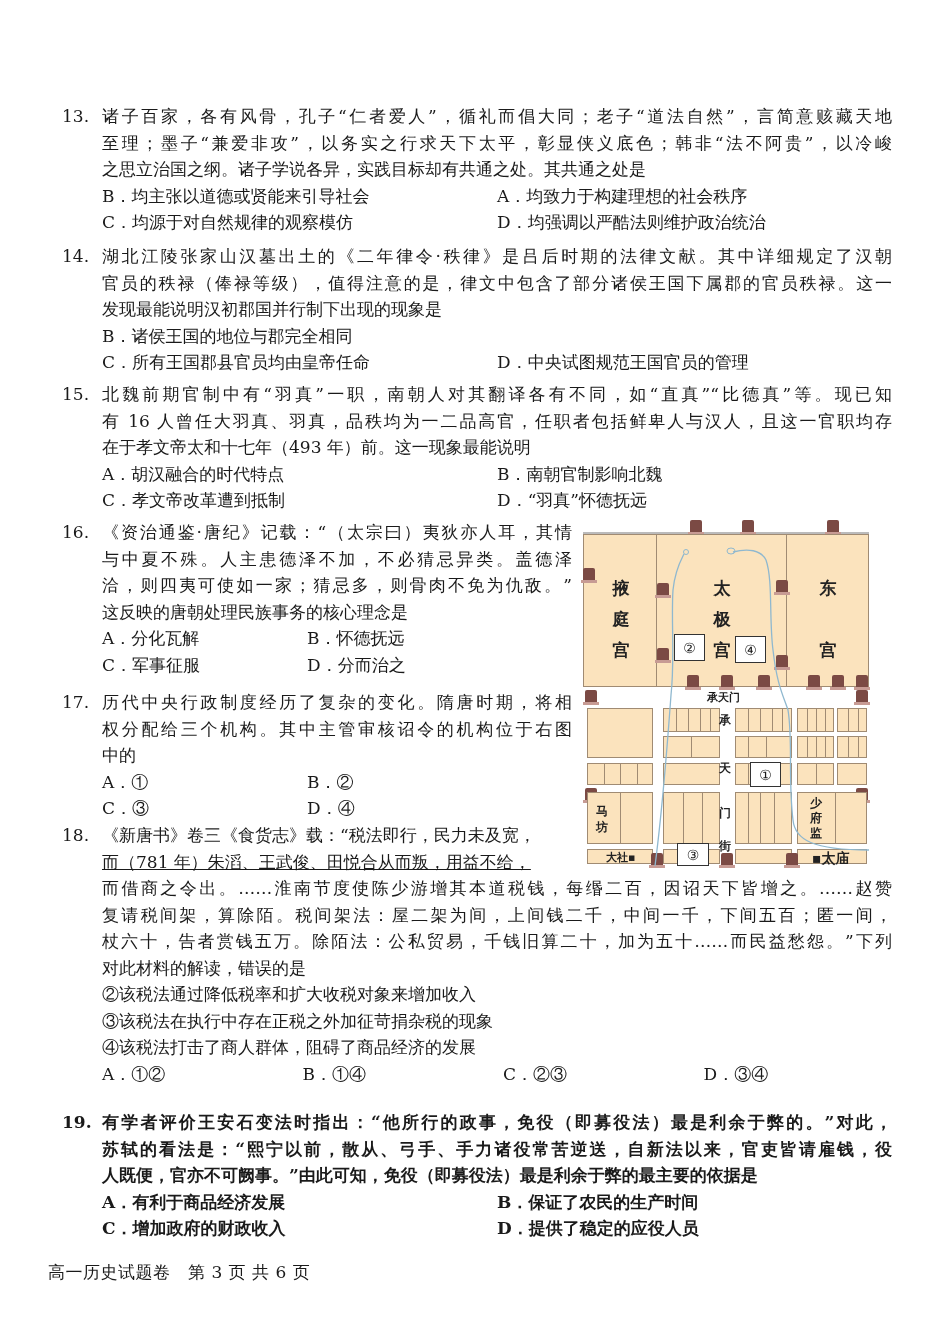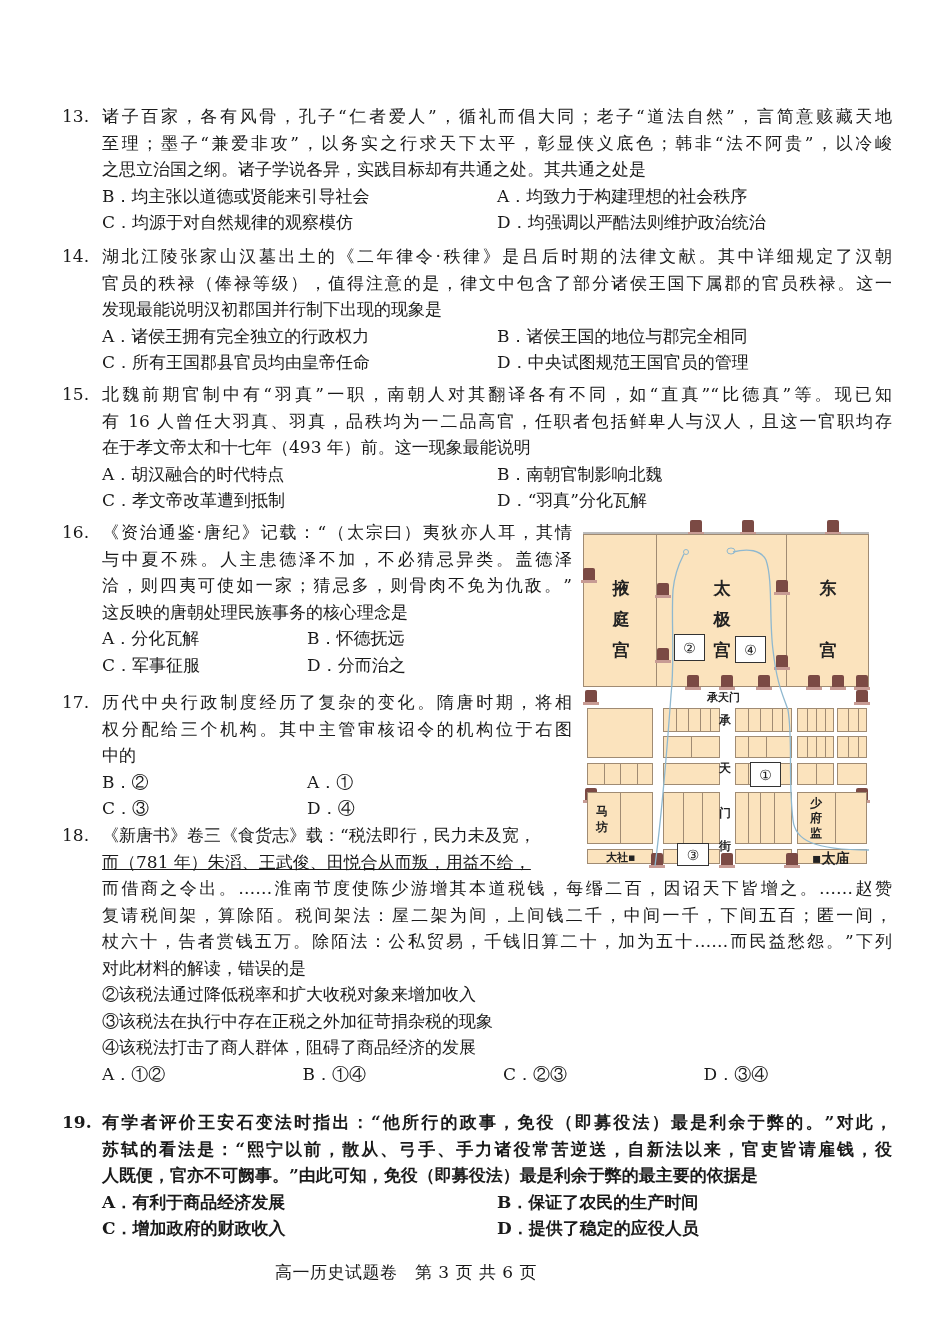--- a/index.html
+++ b/index.html
@@ -8,21 +8,21 @@
   .q { position:absolute; left:62px; font-size:17px; line-height:26.5px; }
   .num { position:absolute; left:0; top:0; }
   .body { margin-left:40px; }
   .line { white-space:nowrap; height:26.5px; }
   .opts2 { display:flex; }
   .opts2 .opt { width:400px; white-space:nowrap; }
   .opts4 { display:flex;gap:12px; }
   .opts4 .opt { width:200px; white-space:nowrap; }
   .short .opt { width:205px; }
   .justify { text-align:justify; text-align-last:justify; }
-  .footer { position:absolute; left:0; width:812px; top:1261px; text-align:center; font-size:17px; letter-spacing:0.5px; }
+  .footer { position:absolute; left:0; width:812px; top:1261px; text-align:left; font-size:17px; letter-spacing:0.5px;padding-left:48px; }
 
   
   .map { position:absolute; left:583px; top:520px; width:286px; height:346px; background:#fff; }
   .wall-top { position:absolute; left:0; top:12px; width:286px; height:2px; background:#bbb; }
   .palace { position:absolute; top:14px; height:153px; background:#fbe3bd; border:1px solid #a08b73; box-sizing:border-box; }
   .plabel { position:absolute; font-size:17px; font-weight:bold; color:#222; line-height:31px; width:20px; text-align:center; }
   .gate { position:absolute; width:12px; height:12px; background:#7b4a44; border-radius:2px 2px 0 0; }
   .gate::after { content:""; position:absolute; left:-2px; bottom:-3px; width:16px; height:3px; background:#c79b94; }
   .street-label { position:absolute; font-size:11px; font-weight:bold; }
   .block { position:absolute; background:#fbe3bd; border:1px solid #a08b73; box-sizing:border-box; }
@@ -51,21 +51,20 @@
   </div>
 </div>
 
 <div class="q" style="top:243px;width:830px;">
   <span class="num">14.</span>
   <div class="body">
     <div class="line justify">湖北江陵张家山汉墓出土的《二年律令·秩律》是吕后时期的法律文献。其中详细规定了汉朝</div>
     <div class="line justify">官员的秩禄（俸禄等级），值得注意的是，律文中包含了部分诸侯王国下属郡的官员秩禄。这一</div>
     <div class="line">发现最能说明汉初郡国并行制下出现的现象是</div>
     <div class="opts2">
-      <div class="opt">A．诸侯王拥有完全独立的行政权力</div>
       <div class="opt">B．诸侯王国的地位与郡完全相同</div>
     </div>
     <div class="opts2">
       <div class="opt">C．所有王国郡县官员均由皇帝任命</div>
       <div class="opt">D．中央试图规范王国官员的管理</div>
     </div>
   </div>
 </div>
 
 <div class="q" style="top:381px;width:830px;">
@@ -73,21 +72,21 @@
   <div class="body">
     <div class="line justify">北魏前期官制中有“羽真”一职，南朝人对其翻译各有不同，如“直真”“比德真”等。现已知</div>
     <div class="line justify">有 16 人曾任大羽真、羽真，品秩均为一二品高官，任职者包括鲜卑人与汉人，且这一官职均存</div>
     <div class="line">在于孝文帝太和十七年（493 年）前。这一现象最能说明</div>
     <div class="opts2">
       <div class="opt">A．胡汉融合的时代特点</div>
       <div class="opt">B．南朝官制影响北魏</div>
     </div>
     <div class="opts2">
       <div class="opt">C．孝文帝改革遭到抵制</div>
-      <div class="opt">D．“羽真”分化瓦解</div>
+      <div class="opt">D．“羽真”怀德抚远</div>
     </div>
   </div>
 </div>
 
 <div class="q" style="top:519px;width:510px;">
   <span class="num">16.</span>
   <div class="body">
     <div class="line justify">《资治通鉴·唐纪》记载：“（太宗曰）夷狄亦人耳，其情</div>
     <div class="line justify">与中夏不殊。人主患德泽不加，不必猜忌异类。盖德泽</div>
     <div class="line justify">洽，则四夷可使如一家；猜忌多，则骨肉不免为仇敌。”</div>
@@ -103,22 +102,22 @@
   </div>
 </div>
 
 <div class="q" style="top:689px;width:510px;">
   <span class="num">17.</span>
   <div class="body">
     <div class="line justify">历代中央行政制度经历了复杂的变化。隋唐时期，将相</div>
     <div class="line justify">权分配给三个机构。其中主管审核诏令的机构位于右图</div>
     <div class="line">中的</div>
     <div class="opts2 short">
+      <div class="opt">A．①</div>
       <div class="opt">B．②</div>
-      <div class="opt">A．①</div>
     </div>
     <div class="opts2 short">
       <div class="opt">C．③</div>
       <div class="opt">D．④</div>
     </div>
   </div>
 </div>
 
 <div class="q" style="top:822px;width:830px;">
   <span class="num">18.</span>

